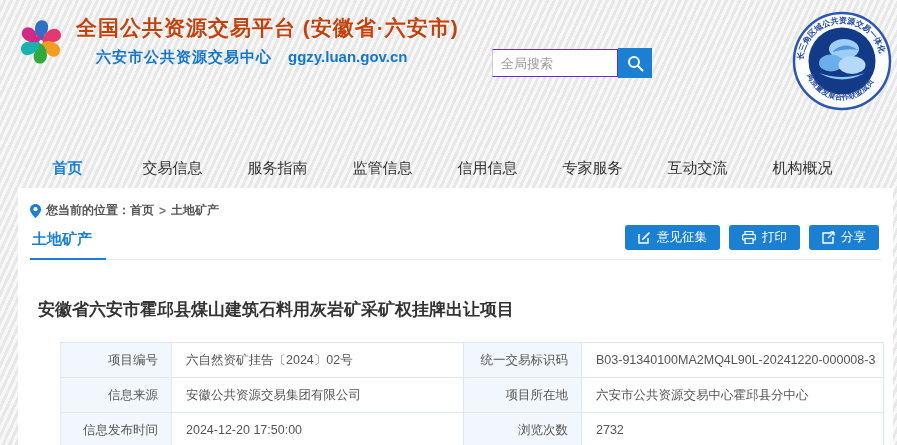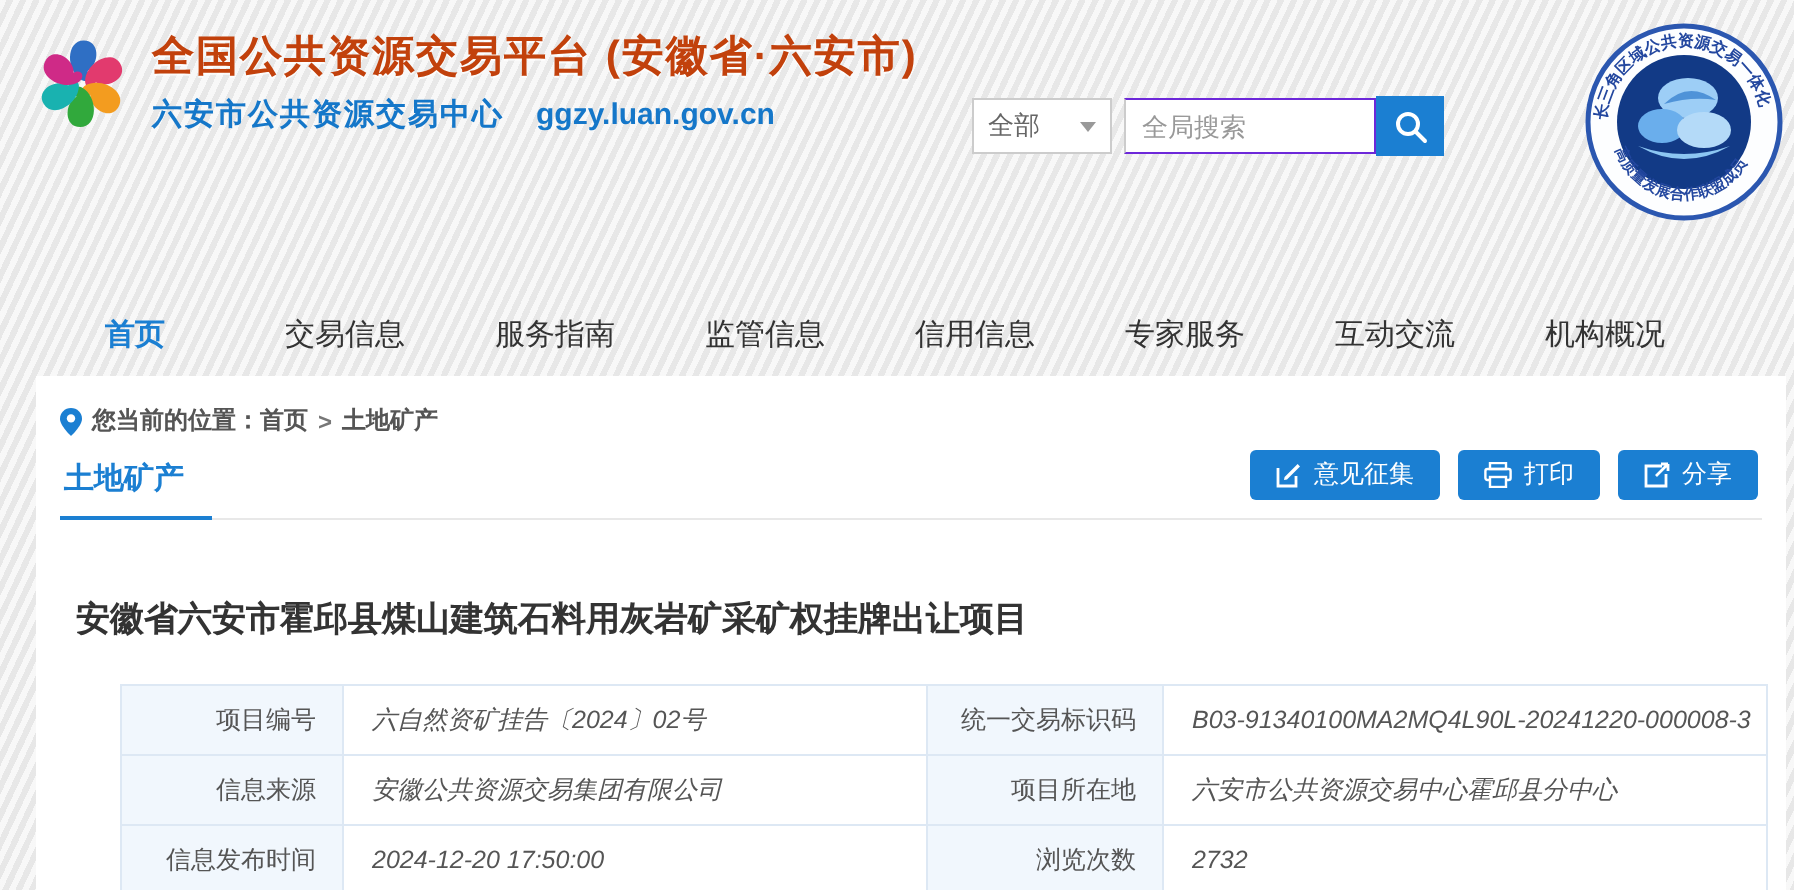--- a/index.html
+++ b/index.html
@@ -10,21 +10,21 @@
     background-image:repeating-linear-gradient(115deg,
       rgba(255,255,255,.55) 0px, rgba(255,255,255,.55) 3px,
       rgba(222,222,222,.45) 3px, rgba(222,222,222,.45) 6px);
   }
   
   .brand{position:absolute;left:14px;top:12px;display:flex;align-items:flex-start;}
   .brand-logo{width:54px;height:58px;flex:0 0 auto;}
   .brand-text{margin-left:8px;padding-top:2px;}
   .site-title{font-size:21px;font-weight:bold;color:#c2410c;letter-spacing:1px;
     text-shadow:0 1px 0 rgba(255,255,255,.8);}
-  .site-sub{margin-top:6px;font-size:15px;font-weight:bold;color:#1577c9;letter-spacing:1px;}
+  .site-sub{margin-top:6px;font-size:15px;font-weight:bold;color:#1577c9;letter-spacing:1px;margin-left:20px;}
   .site-url{margin-left:16px;letter-spacing:0;}
   .search-row{position:absolute;left:486px;top:48px;display:flex;align-items:center;}
   .select-box{width:54px;height:26px;background:#fff;border:1px solid #ccc;
     display:flex;align-items:center;justify-content:space-between;
     padding:0 7px;font-size:13px;color:#666;cursor:pointer;}
   .caret{width:0;height:0;border-left:4px solid transparent;border-right:4px solid transparent;
     border-top:5px solid #999;}
   .search-input{width:108px;height:26px;border:1px solid #6d28d9;border-left:none;
     margin-left:6px;padding:0 8px;font-size:13px;color:#333;outline:none;
     font-family:"Liberation Sans","DejaVu Sans",sans-serif;border-left:1px solid #ccc;}
@@ -51,21 +51,21 @@
     padding:0 14px 9px 2px;border-bottom:2px solid #1b7fd2;cursor:pointer;}
   .actions{position:absolute;right:2px;bottom:9px;display:flex;gap:9px;}
   .action-btn{display:flex;align-items:center;gap:6px;background:#1b7fd2;color:#fff;border:none;
     border-radius:3px;height:25px;padding:0 13px;font-size:12.5px;cursor:pointer;
     font-family:Liberation Sans, sans-serif;}
   .article-title{margin:38px 20px 0;text-align:left;font-size:17px;font-weight:700;color:#333;}
   .info-table{margin:21px 10px 0 42px;border-collapse:collapse;width:823px;
     font-size:12.5px;color:#555;table-layout:fixed;}
   .info-table td{border:1px solid #dde8f4;height:32px;overflow:hidden;white-space:nowrap;}
   .info-table td.lbl{background:#f1f7fd;text-align:right;padding-right:13px;}
-  .info-table td.val{background:#fff;text-align:left;padding-left:14px;color:#555;font-style:italic;}
+  .info-table td.val{background:#fff;text-align:left;padding-left:14px;color:#555;}
 </style>
 </head>
 <body>
 
 <header>
   <div class="brand">
     <svg class="brand-logo" viewBox="0 0 60 64">
       <g transform="translate(30,33)">
         <g>
           <path d="M0,-2 C-9,-7 -9,-24 1,-24 C10,-24 10,-11 3,-7 C7,-5 5,0 0,-2 Z" fill="#2f6fc4" transform="rotate(0)"></path>
@@ -79,24 +79,20 @@
     </svg>
     <div class="brand-text">
       <div class="site-title">全国公共资源交易平台 (安徽省·六安市)</div>
       <div class="site-sub">
         <span>六安市公共资源交易中心</span><span class="site-url">ggzy.luan.gov.cn</span>
       </div>
     </div>
   </div>
 
   <div class="search-row">
-    <div class="select-box">
-      <span>全部</span>
-      <span class="caret"></span>
-    </div>
     <input class="search-input" type="text" placeholder="全局搜索" style="">
     <button class="search-btn">
       <svg width="17" height="17" viewBox="0 0 17 17">
         <circle cx="7" cy="7" r="5" fill="none" stroke="#fff" stroke-width="2"></circle>
         <line x1="11" y1="11" x2="15.5" y2="15.5" stroke="#fff" stroke-width="2" stroke-linecap="round"></line>
       </svg>
     </button>
   </div>
 
   <svg class="badge" viewBox="0 0 100 112">

